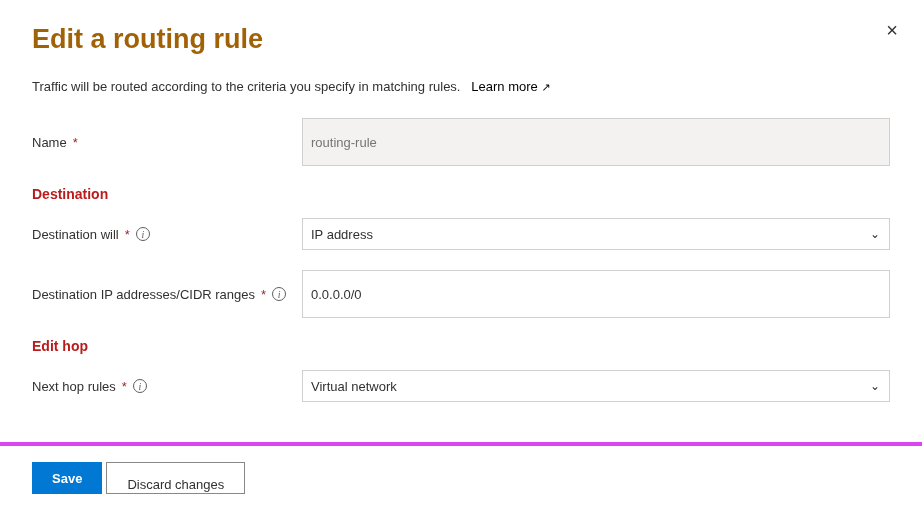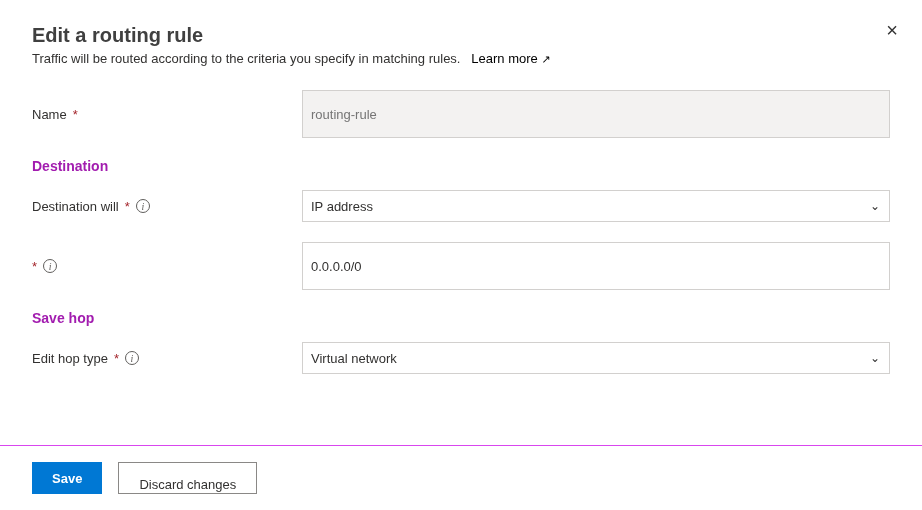--- a/index.html
+++ b/index.html
@@ -26,24 +26,24 @@
       display: flex;
       flex-direction: column;
     }
 
     .dialog-body {
       padding: 24px 32px 0 32px;
       flex: 1;
     }
 
     .dialog-title {
-      font-size: 20px;
+      font-size: 27px;
       font-weight: 600;
-      color: #404040;
-      margin-bottom: 4px;
+      color: #a16207;
+      margin-bottom: 24px;
     }
 
     .close-btn {
       position: absolute;
       top: 16px;
       right: 20px;
       background: none;
       border: none;
       font-size: 20px;
       cursor: pointer;
@@ -142,30 +142,30 @@
       top: 50%;
       transform: translateY(-50%);
       pointer-events: none;
       color: #323130;
       font-size: 12px;
     }
 
     .section-title {
       font-size: 14px;
       font-weight: 700;
-      color: #a21caf;
+      color: #b91c1c;
       margin-bottom: 16px;
     }
 
     .dialog-footer {
       padding: 16px 32px;
       display: flex;
-      gap: 16px;
-      align-items: center;
-      border-top: 1px solid #d946ef;
+      gap: 4px;
+      align-items: center;
+      border-top: 4px solid #d946ef;
     }
 
     .btn-primary {
       background: #0078d4;
       color: #fff;
       border: none;
       padding: 6px 20px;
       font-size: 13px;
       cursor: pointer;
       height: 32px;
@@ -231,33 +231,34 @@
             <option>IP address</option>
             <option>Service Tag</option>
           </select>
           <span class="chevron-icon">⌄</span>
         </div>
       </div>
     </div>
 
     <div class="form-row">
       <div class="form-label">
+        <span>Destination IP addresses/CIDR ranges</span>
         <span class="required-star">*</span>
         <span class="info-icon">i</span>
       </div>
       <div class="form-control">
         <input type="text" class="text-input white-bg" value="0.0.0.0/0" style="">
       </div>
     </div>
 
-    <div class="section-title">Save hop</div>
-
-    <div class="form-row">
-      <div class="form-label">
-        <span>Edit hop type</span>
+    <div class="section-title">Edit hop</div>
+
+    <div class="form-row">
+      <div class="form-label">
+        <span>Next hop rules</span>
         <span class="required-star">*</span>
         <span class="info-icon">i</span>
       </div>
       <div class="form-control">
         <div class="select-wrapper">
           <select class="select-input">
             <option>Virtual network</option>
             <option>Virtual network gateway</option>
             <option>Internet</option>
             <option>None</option>

